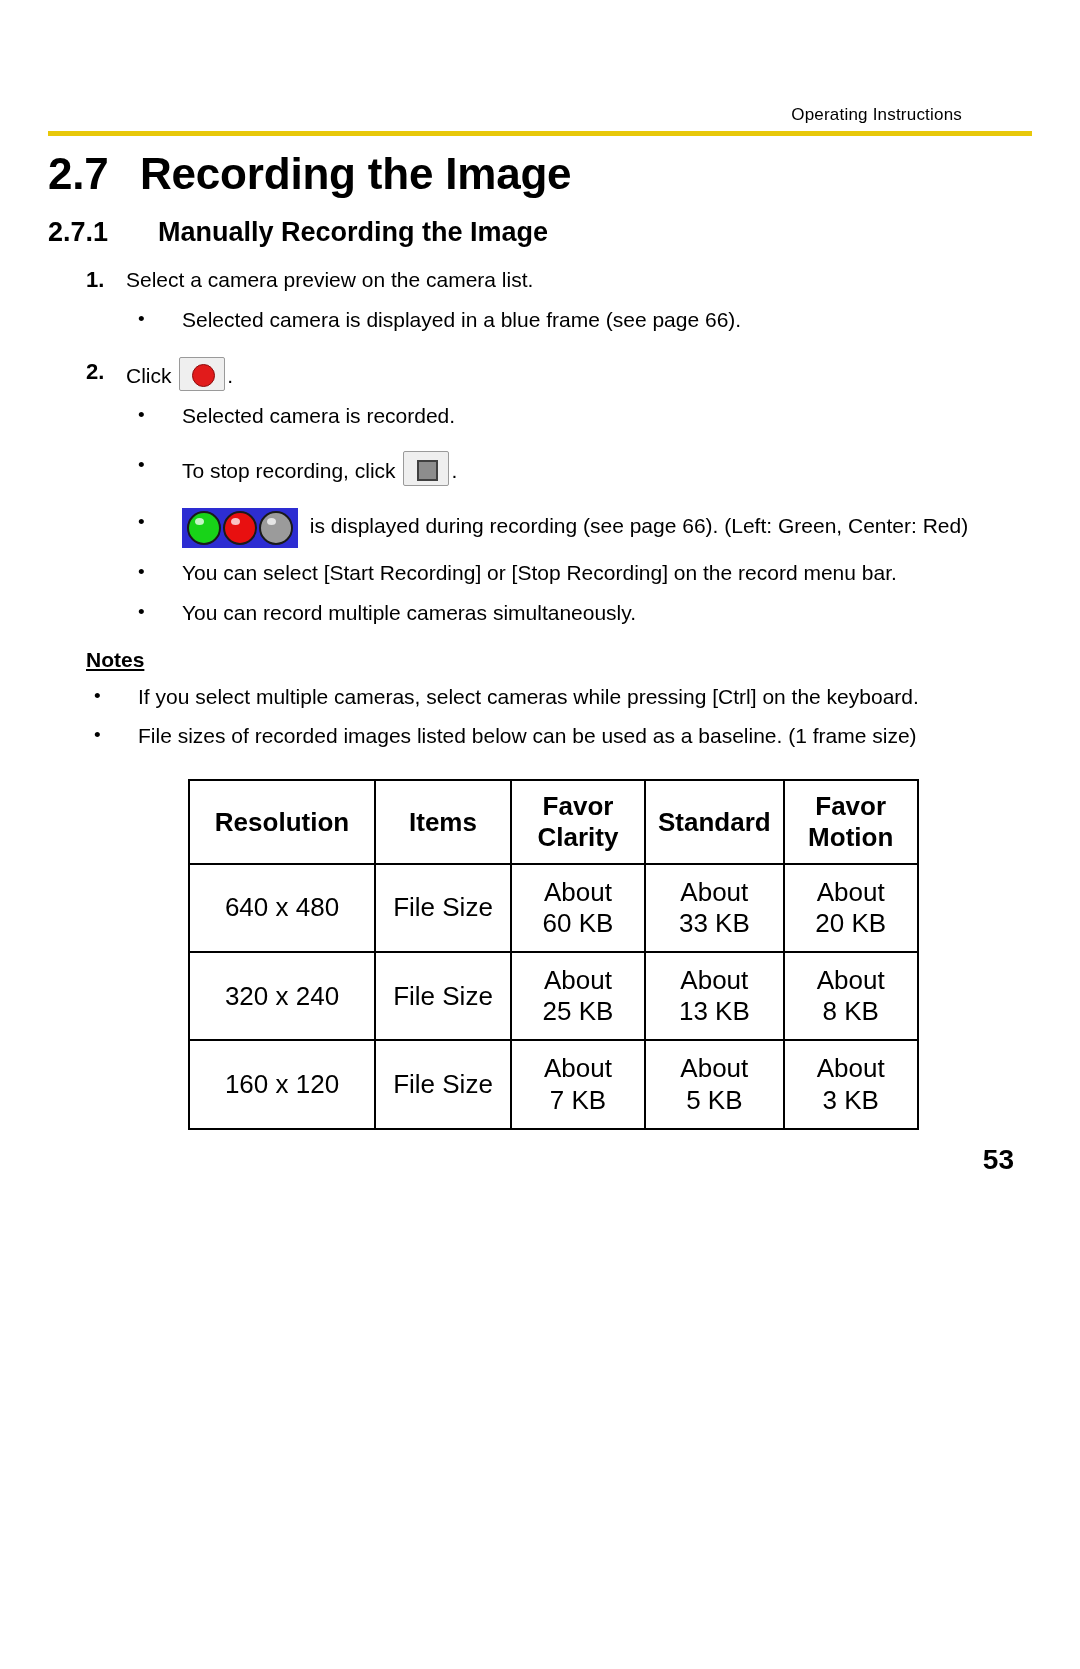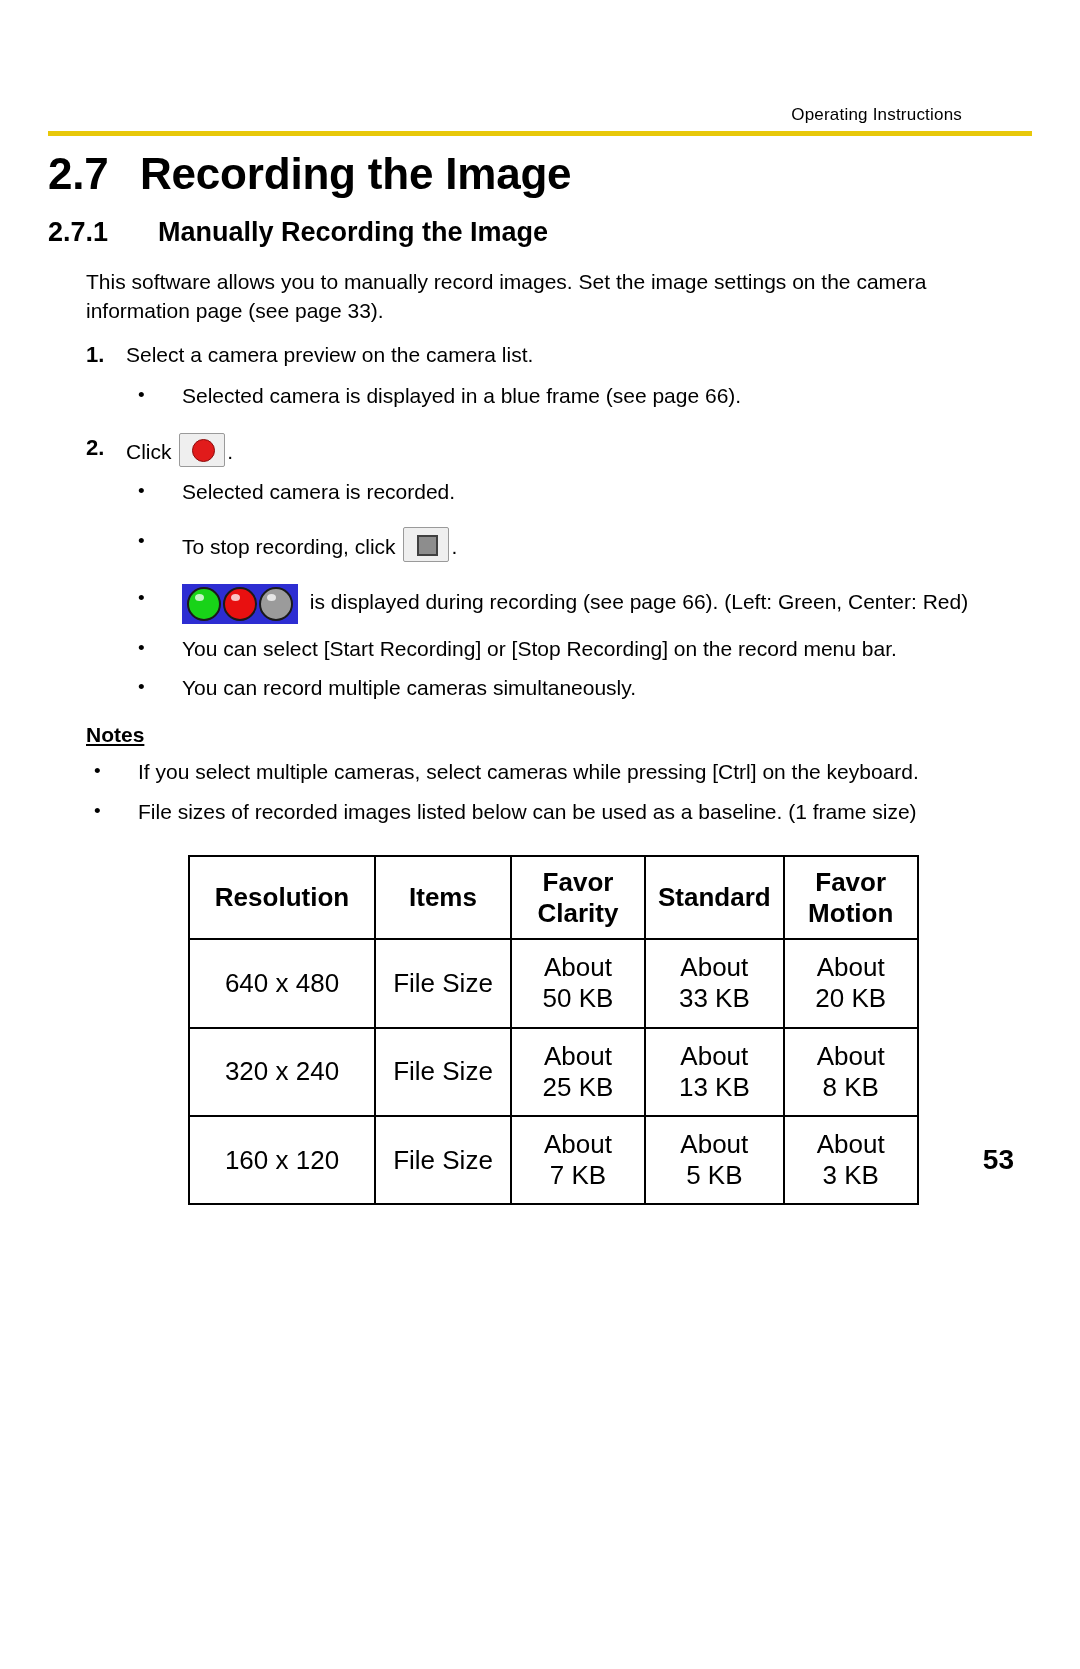--- a/index.html
+++ b/index.html
@@ -245,21 +245,20 @@
   <div class="content">
 
     <h1 class="sec-title">
       <span class="num">2.7</span><span>Recording the Image</span>
     </h1>
 
     <h2 class="sub-title">
       <span class="num">2.7.1</span><span>Manually Recording the Image</span>
     </h2>
 
-    <div class="intro">This software allows you to manually record images. Set the image settings on the camera information page (see page 33).</div>
 
     <div class="step">
       <span class="step-num">1.</span>
       <span class="step-text">Select a camera preview on the camera list.</span>
     </div>
 
     <div class="bullets indent-1">
       <div class="bullet">
         <span class="dot">•</span>
         <span class="btext">Selected camera is displayed in a blue frame (see page 66).</span>
@@ -339,21 +338,21 @@
             <span>Motion</span>
           </th>
         </tr>
       </thead>
       <tbody>
         <tr>
           <td>640 x 480</td>
           <td>File Size</td>
           <td>
             <span>About</span><br>
-            <span>50 KB</span>
+            <span>60 KB</span>
           </td>
           <td>
             <span>About</span><br>
             <span>33 KB</span>
           </td>
           <td>
             <span>About</span><br>
             <span>20 KB</span>
           </td>
         </tr>

